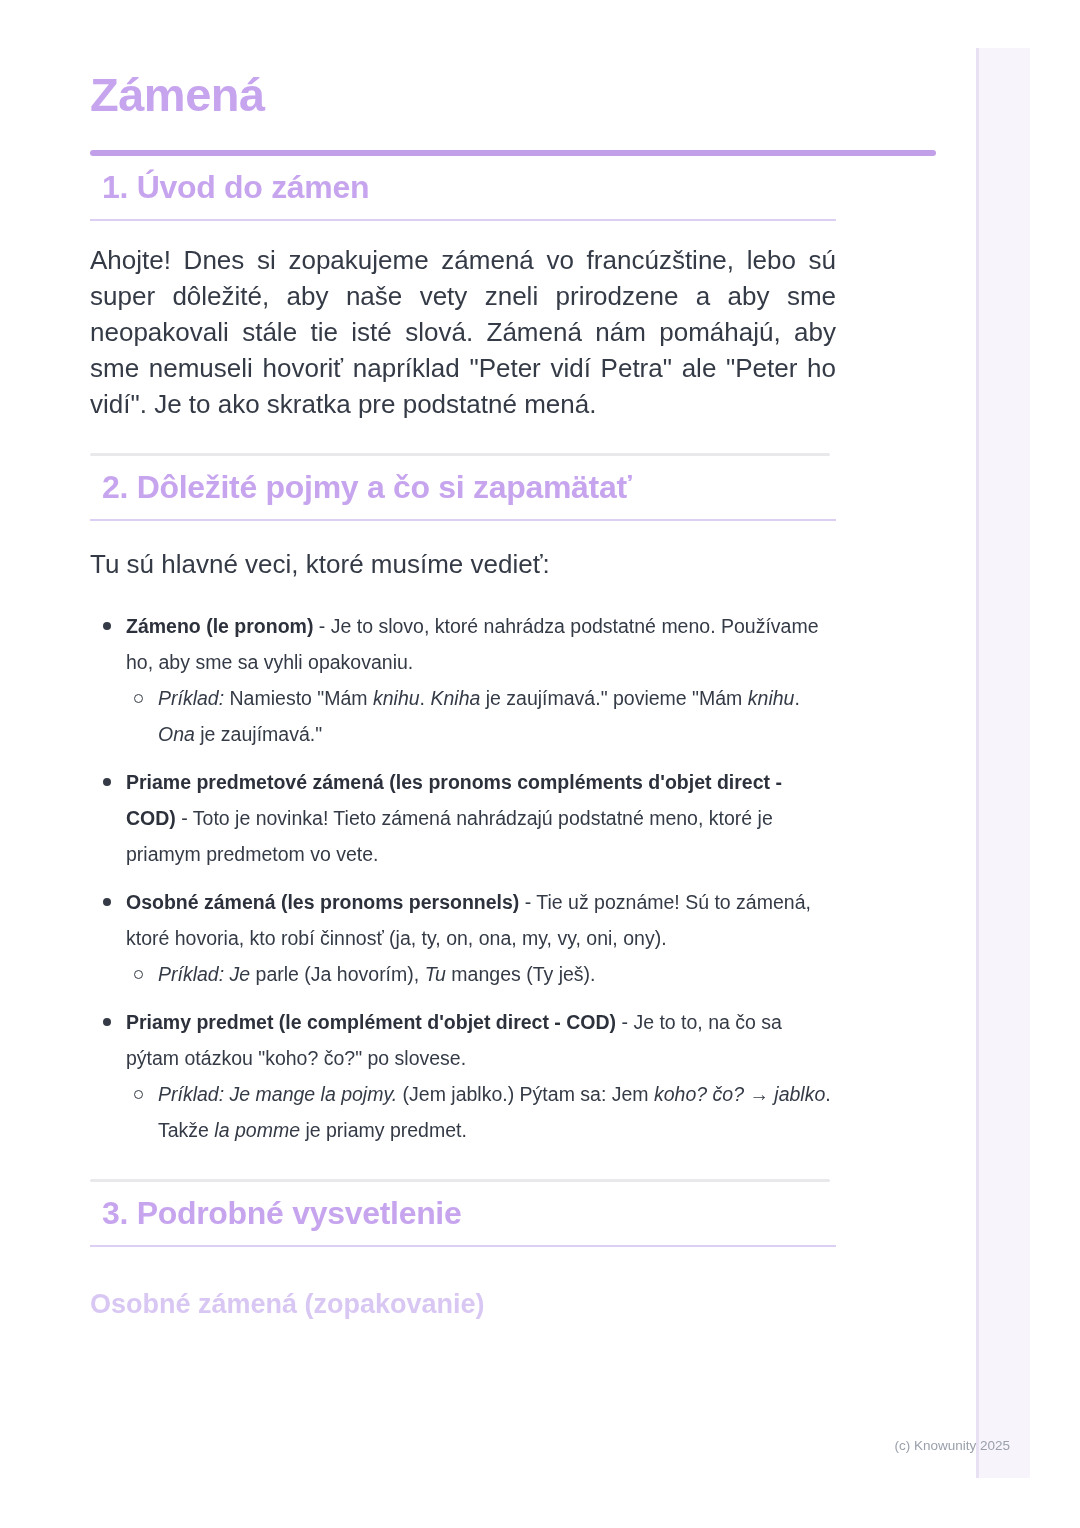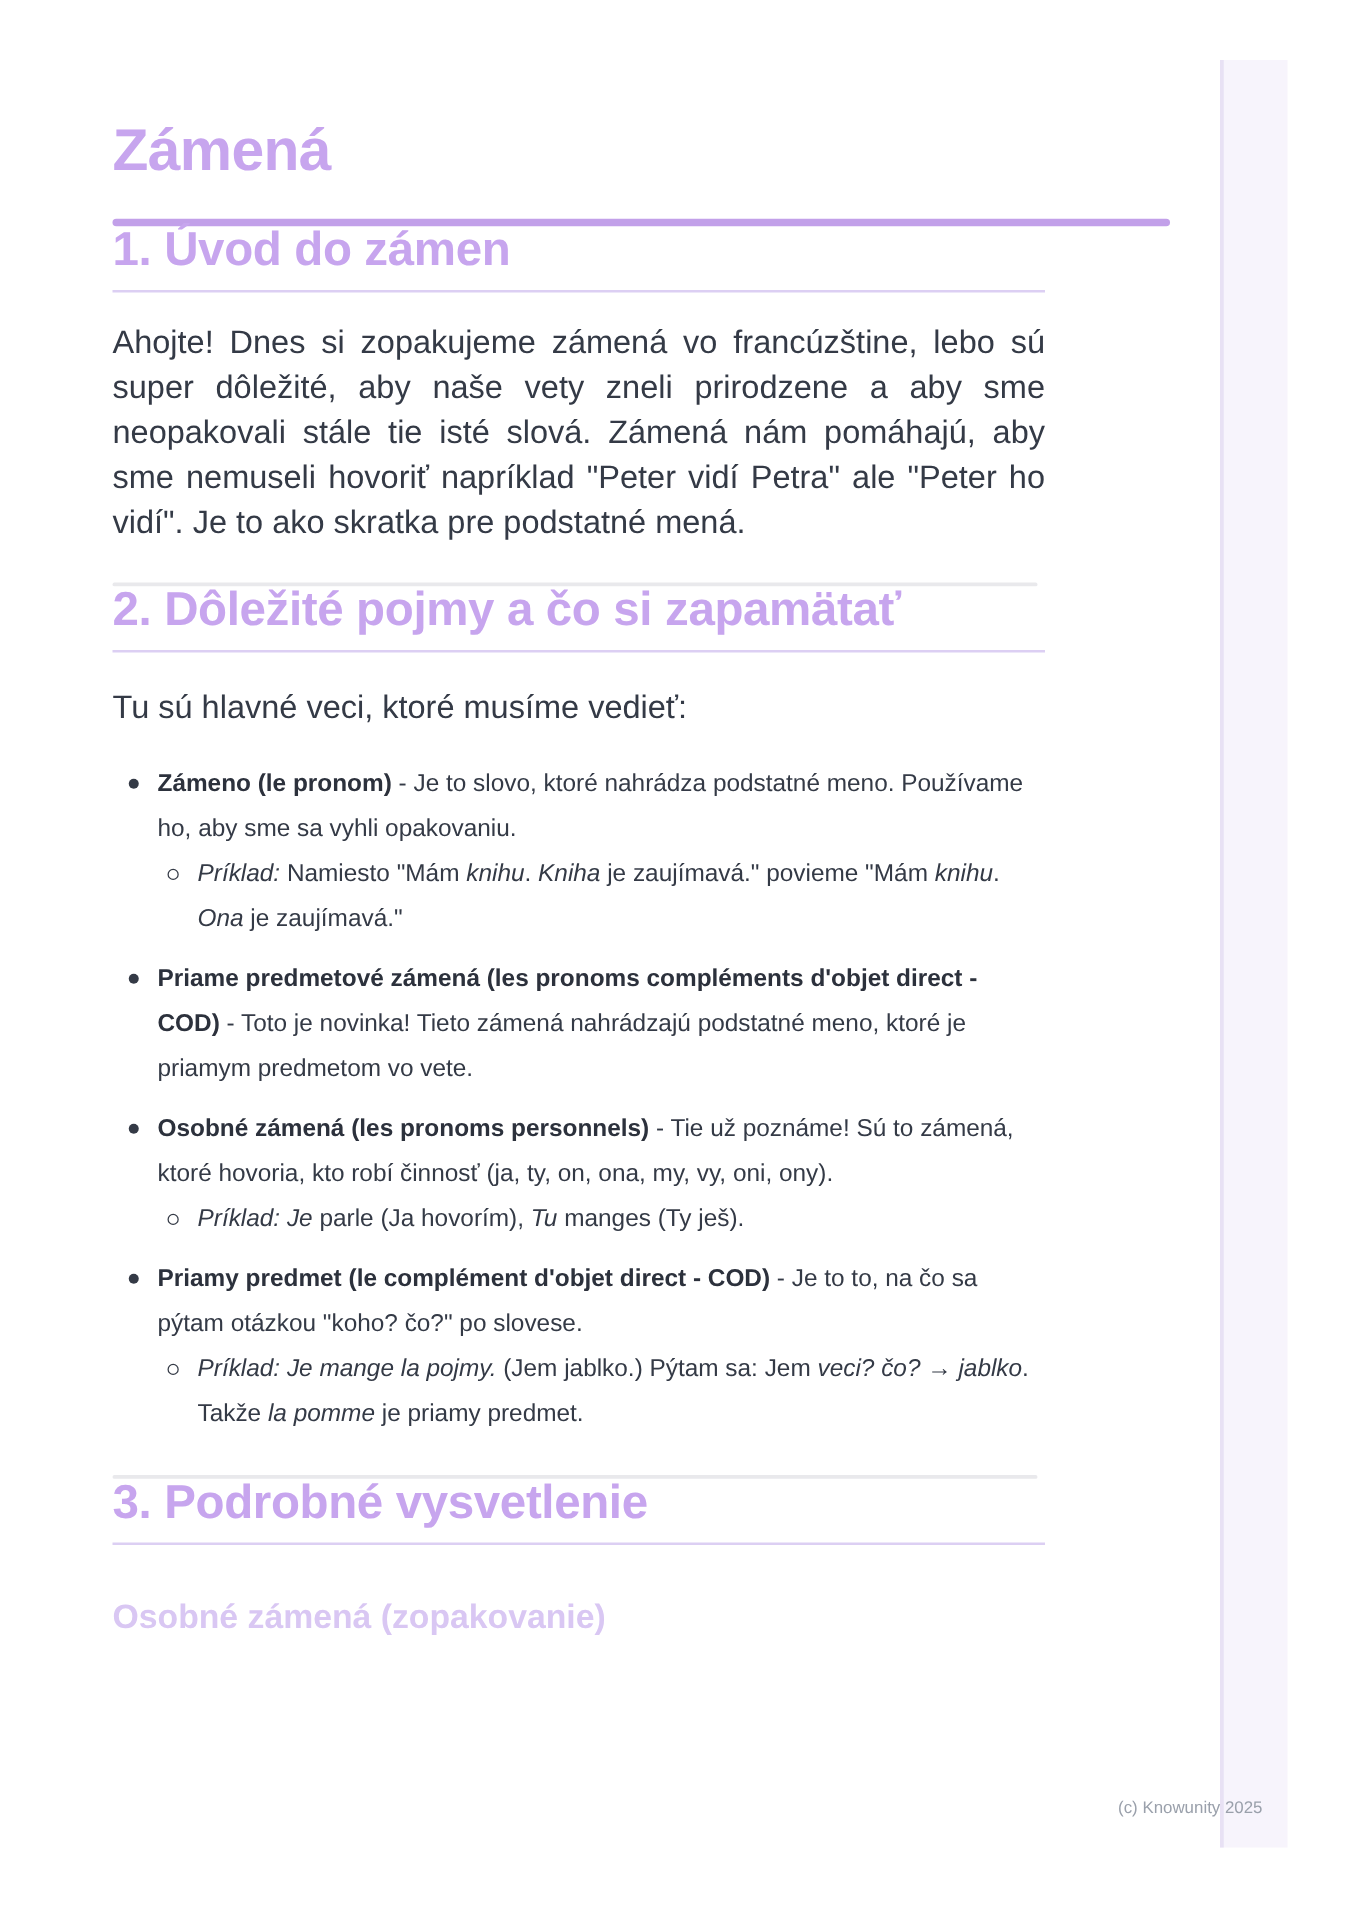--- a/index.html
+++ b/index.html
@@ -25,37 +25,37 @@
   }
   .content {
     position: absolute;
     left: 90px;
     top: 0;
     width: 846px;
     z-index: 2;
   }
   h1.page-title {
     margin: 0;
-    padding-top: 94px;
+    padding-top: 69px;
     font-size: 47px;
     line-height: 52px;
     font-weight: 700;
     letter-spacing: -0.5px;
     color: #c7a5ee;
   }
   .title-rule {
     margin-top: 29px;
     width: 846px;
     height: 6px;
     border-radius: 3px;
     background: #c2a0e9;
   }
   h2.sec-heading {
-    margin: 0;
-    font-size: 38px;
+    margin: 12px;
+    font-size: 32px;
     line-height: 38px;
     font-weight: 700;
     letter-spacing: -0.3px;
     color: #c7a5ee;
   }
   .mt-s1 { margin-top: 51px; }
   .mt-s2 { margin-top: 46px; }
   .mt-s3 { margin-top: 46px; }
   .thin-rule {
     margin-top: 13px;
@@ -188,21 +188,21 @@
             </li>
           </ul>
         </li>
 
         <li>
           <span class="b1"></span>
           <div><span class="bold">Priamy predmet (le complément d'objet direct - COD)</span><span> - Je to to, na čo sa pýtam otázkou "koho? čo?" po slovese.</span></div>
           <ul class="sublist">
             <li>
               <span class="b2"></span>
-              <div><span class="italic">Príklad: Je mange la pojmy.</span><span> (Jem jablko.) Pýtam sa: Jem </span><span class="italic">veci? čo?</span><span> → </span><span class="italic">jablko</span><span>. Takže </span><span class="italic">la pomme</span><span> je priamy predmet.</span></div>
+              <div><span class="italic">Príklad: Je mange la pojmy.</span><span> (Jem jablko.) Pýtam sa: Jem </span><span class="italic">koho? čo?</span><span> → </span><span class="italic">jablko</span><span>. Takže </span><span class="italic">la pomme</span><span> je priamy predmet.</span></div>
             </li>
           </ul>
         </li>
       </ul>
 
       <div class="divider"></div>
     </section>
 
     <section>
       <h2 class="sec-heading mt-s3">3. Podrobné vysvetlenie</h2>

